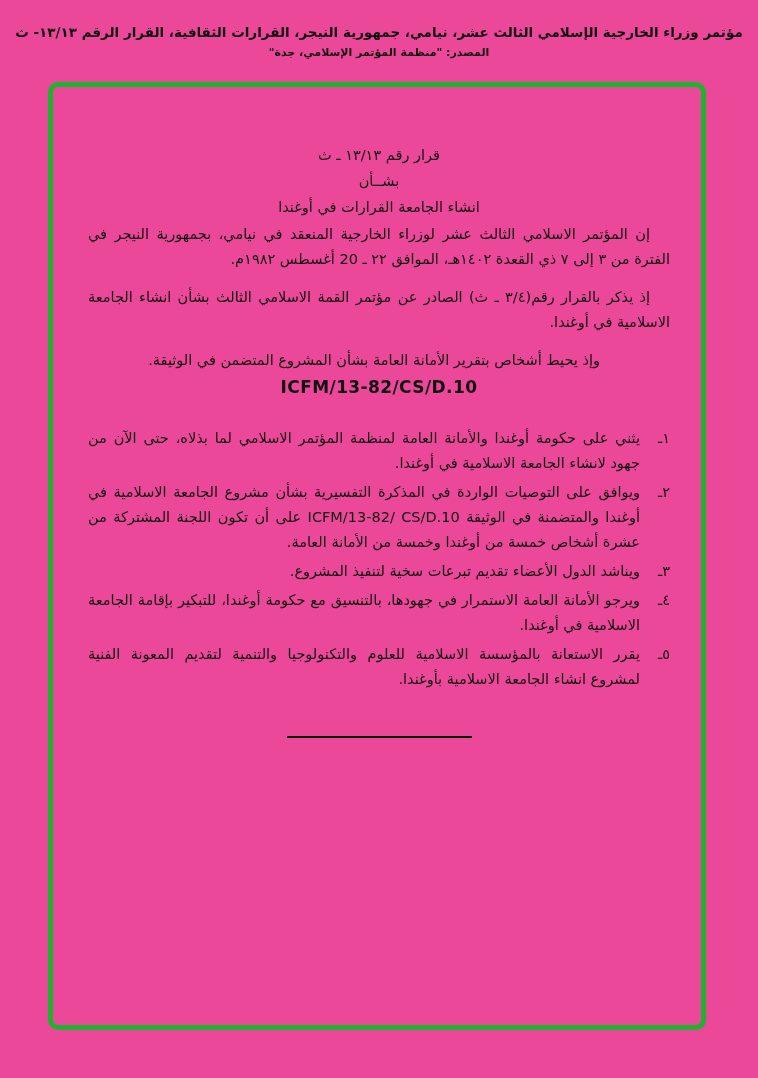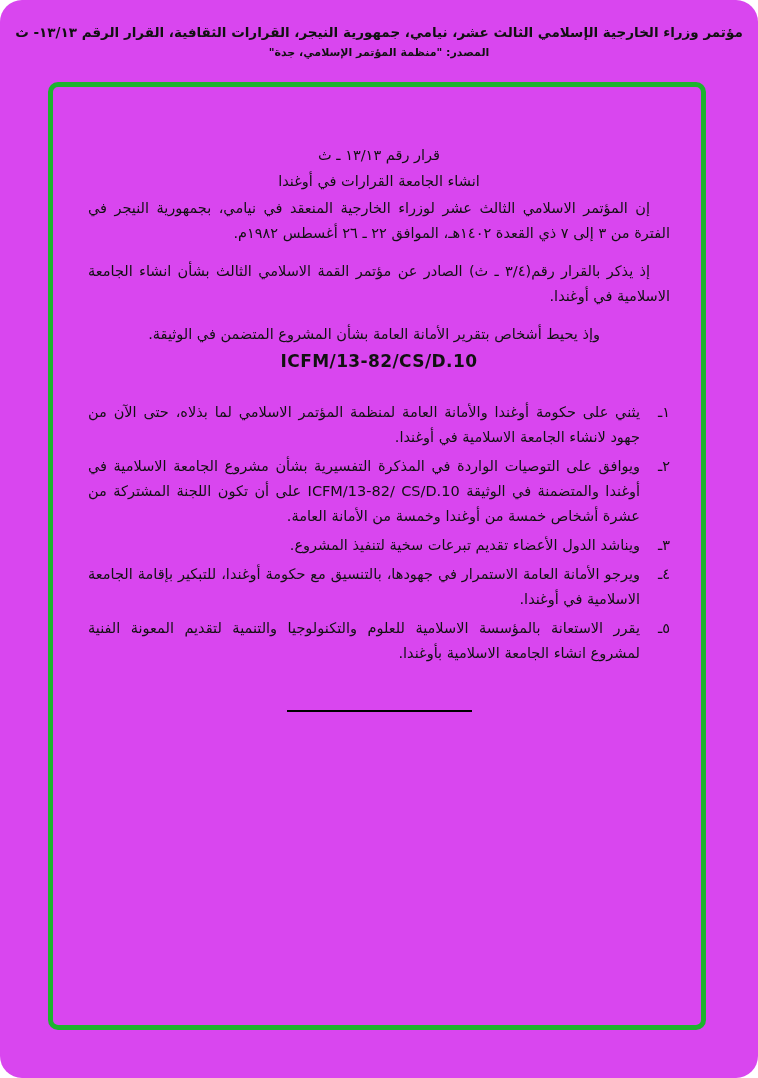--- a/index.html
+++ b/index.html
@@ -4,25 +4,24 @@
 <style>
   html, body {
     margin: 0;
     padding: 0;
     background: #ffffff;
   }
   .page {
     position: relative;
     width: 758px;
     height: 1078px;
-    background: #d946ef;
+    background: #ec4899;
     font-family: "DejaVu Sans", sans-serif;
     color: #111111;
     overflow: hidden;
-    border-radius: 22px;
   }
   .top-header {
     position: absolute;
     top: 24px;
     left: 0;
     width: 100%;
     direction: rtl;
     text-align: center;
   }
   .top-header .line1 {
@@ -112,24 +111,25 @@
     <div class="line1">مؤتمر وزراء الخارجية الإسلامي الثالث عشر، نيامي، جمهورية النيجر، القرارات الثقافية، القرار الرقم ١٣/١٣- ث</div>
     <div class="line2">المصدر:  "منظمة المؤتمر الإسلامي، جدة"</div>
   </div>
 
   <div class="frame" style="border-color: rgb(29, 179, 46);"></div>
 
   <div class="content">
 
     <div class="title-block">
       <div>قرار رقم ١٣/١٣ ـ ث</div>
+      <div>بشــأن</div>
       <div>انشاء الجامعة القرارات في أوغندا</div>
     </div>
 
-    <p class="para">إن المؤتمر الاسلامي الثالث عشر لوزراء الخارجية المنعقد في نيامي، بجمهورية النيجر في الفترة من ٣ إلى ٧ ذي القعدة ١٤٠٢هـ، الموافق ٢٢ ـ ٢٦ أغسطس ١٩٨٢م.</p>
+    <p class="para">إن المؤتمر الاسلامي الثالث عشر لوزراء الخارجية المنعقد في نيامي، بجمهورية النيجر في الفترة من ٣ إلى ٧ ذي القعدة ١٤٠٢هـ، الموافق ٢٢ ـ 20 أغسطس ١٩٨٢م.</p>
     <p class="para">إذ يذكر بالقرار رقم(٣/٤ ـ ث) الصادر عن مؤتمر القمة الاسلامي الثالث بشأن انشاء الجامعة الاسلامية في أوغندا.</p>
     <p class="para para-note">وإذ يحيط أشخاص بتقرير الأمانة العامة بشأن المشروع المتضمن في الوثيقة.</p>
 
     <div class="doc-ref">ICFM/13-82/CS/D.10</div>
 
     <div class="clauses">
       <div class="clause">
         <span class="num">١ـ</span>
         <div class="txt">يثني على حكومة أوغندا والأمانة العامة لمنظمة المؤتمر الاسلامي لما بذلاه، حتى الآن من جهود لانشاء الجامعة الاسلامية في أوغندا.</div>
       </div>

